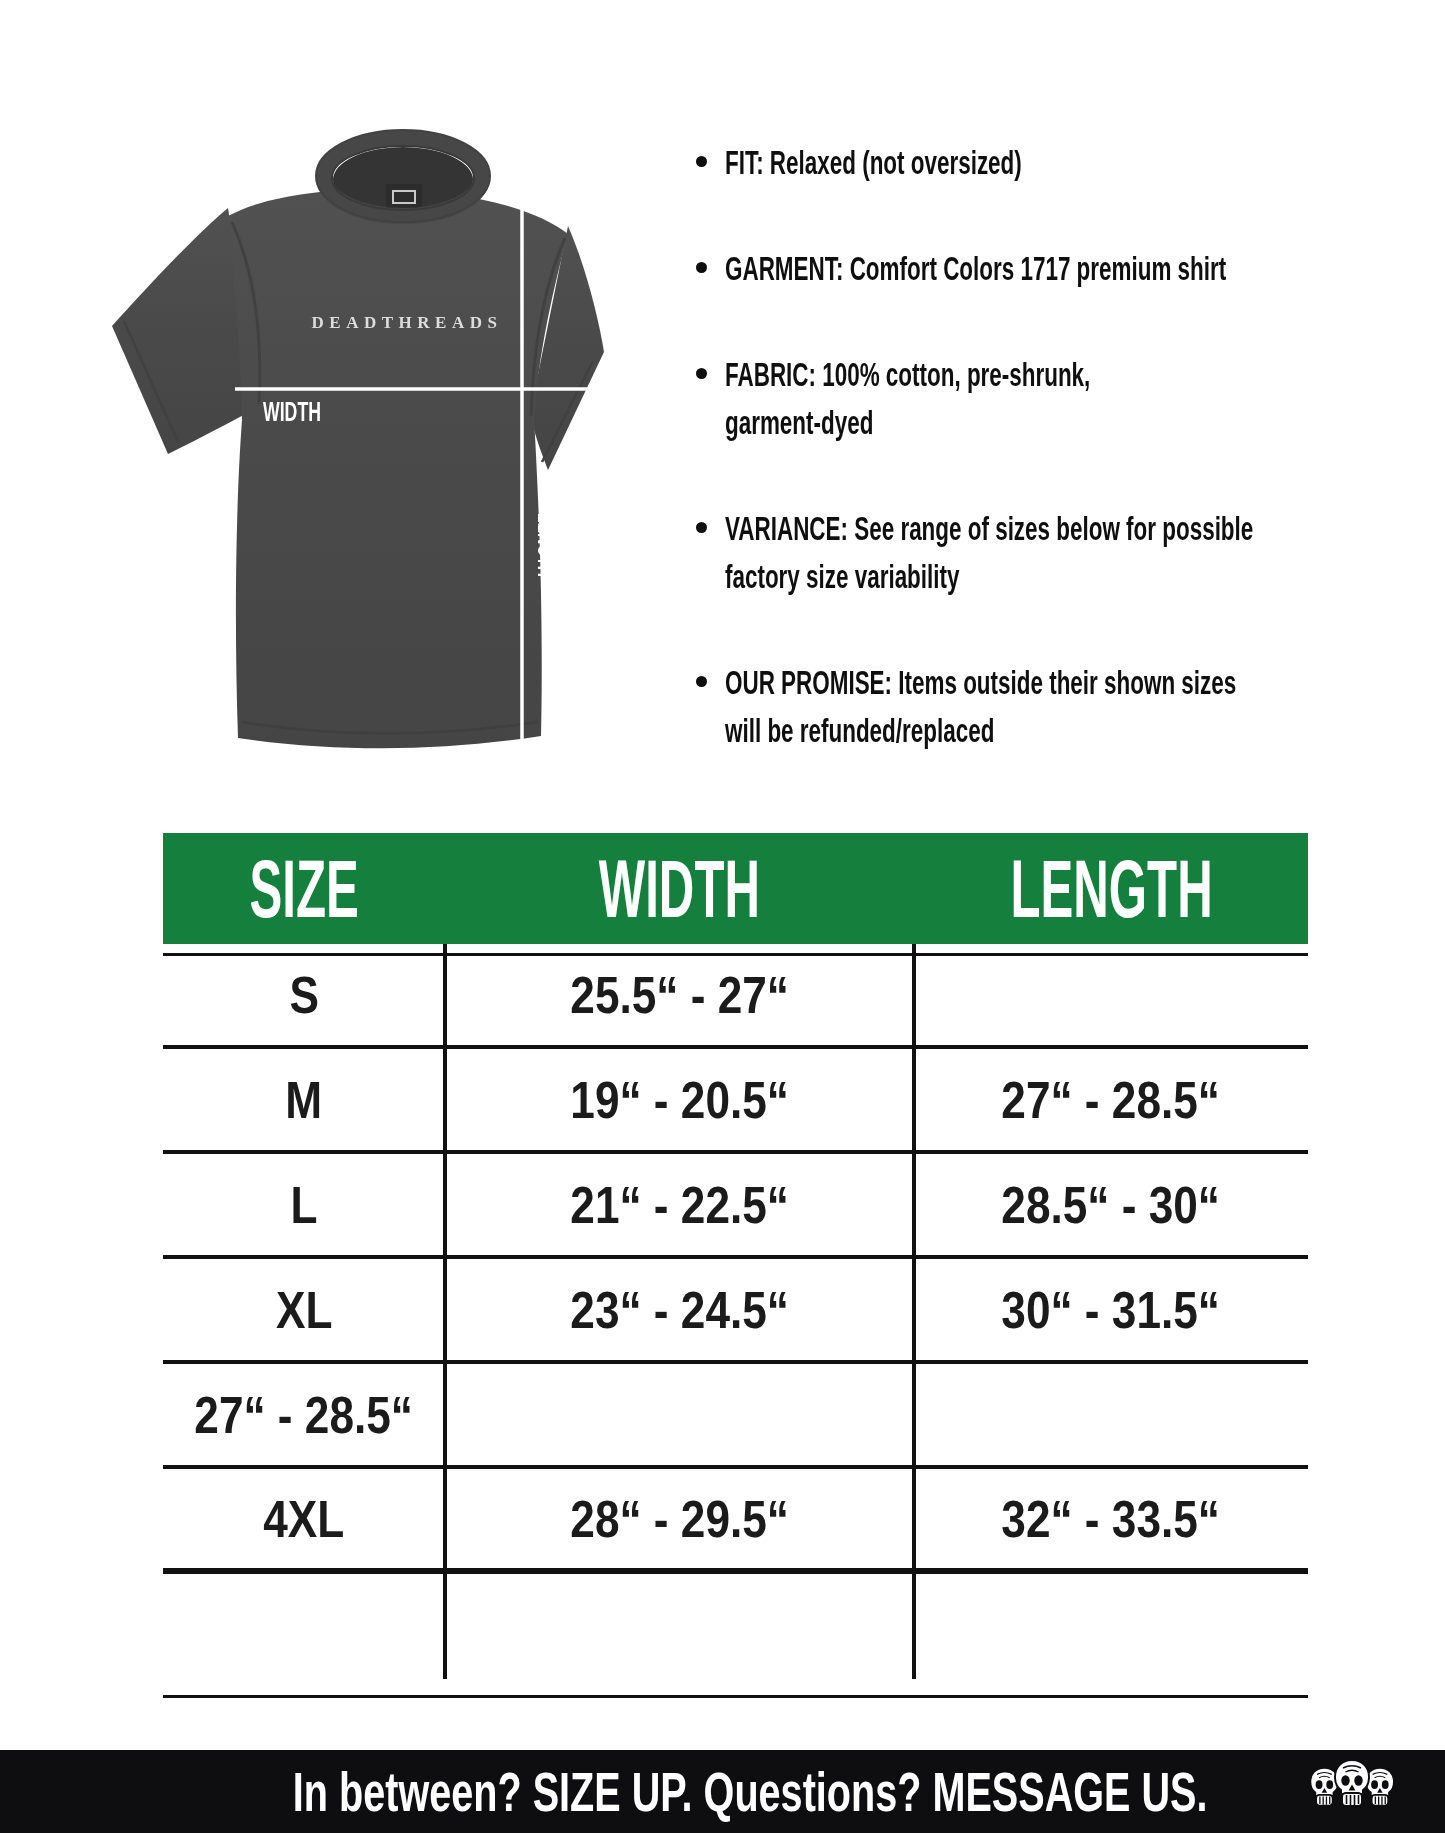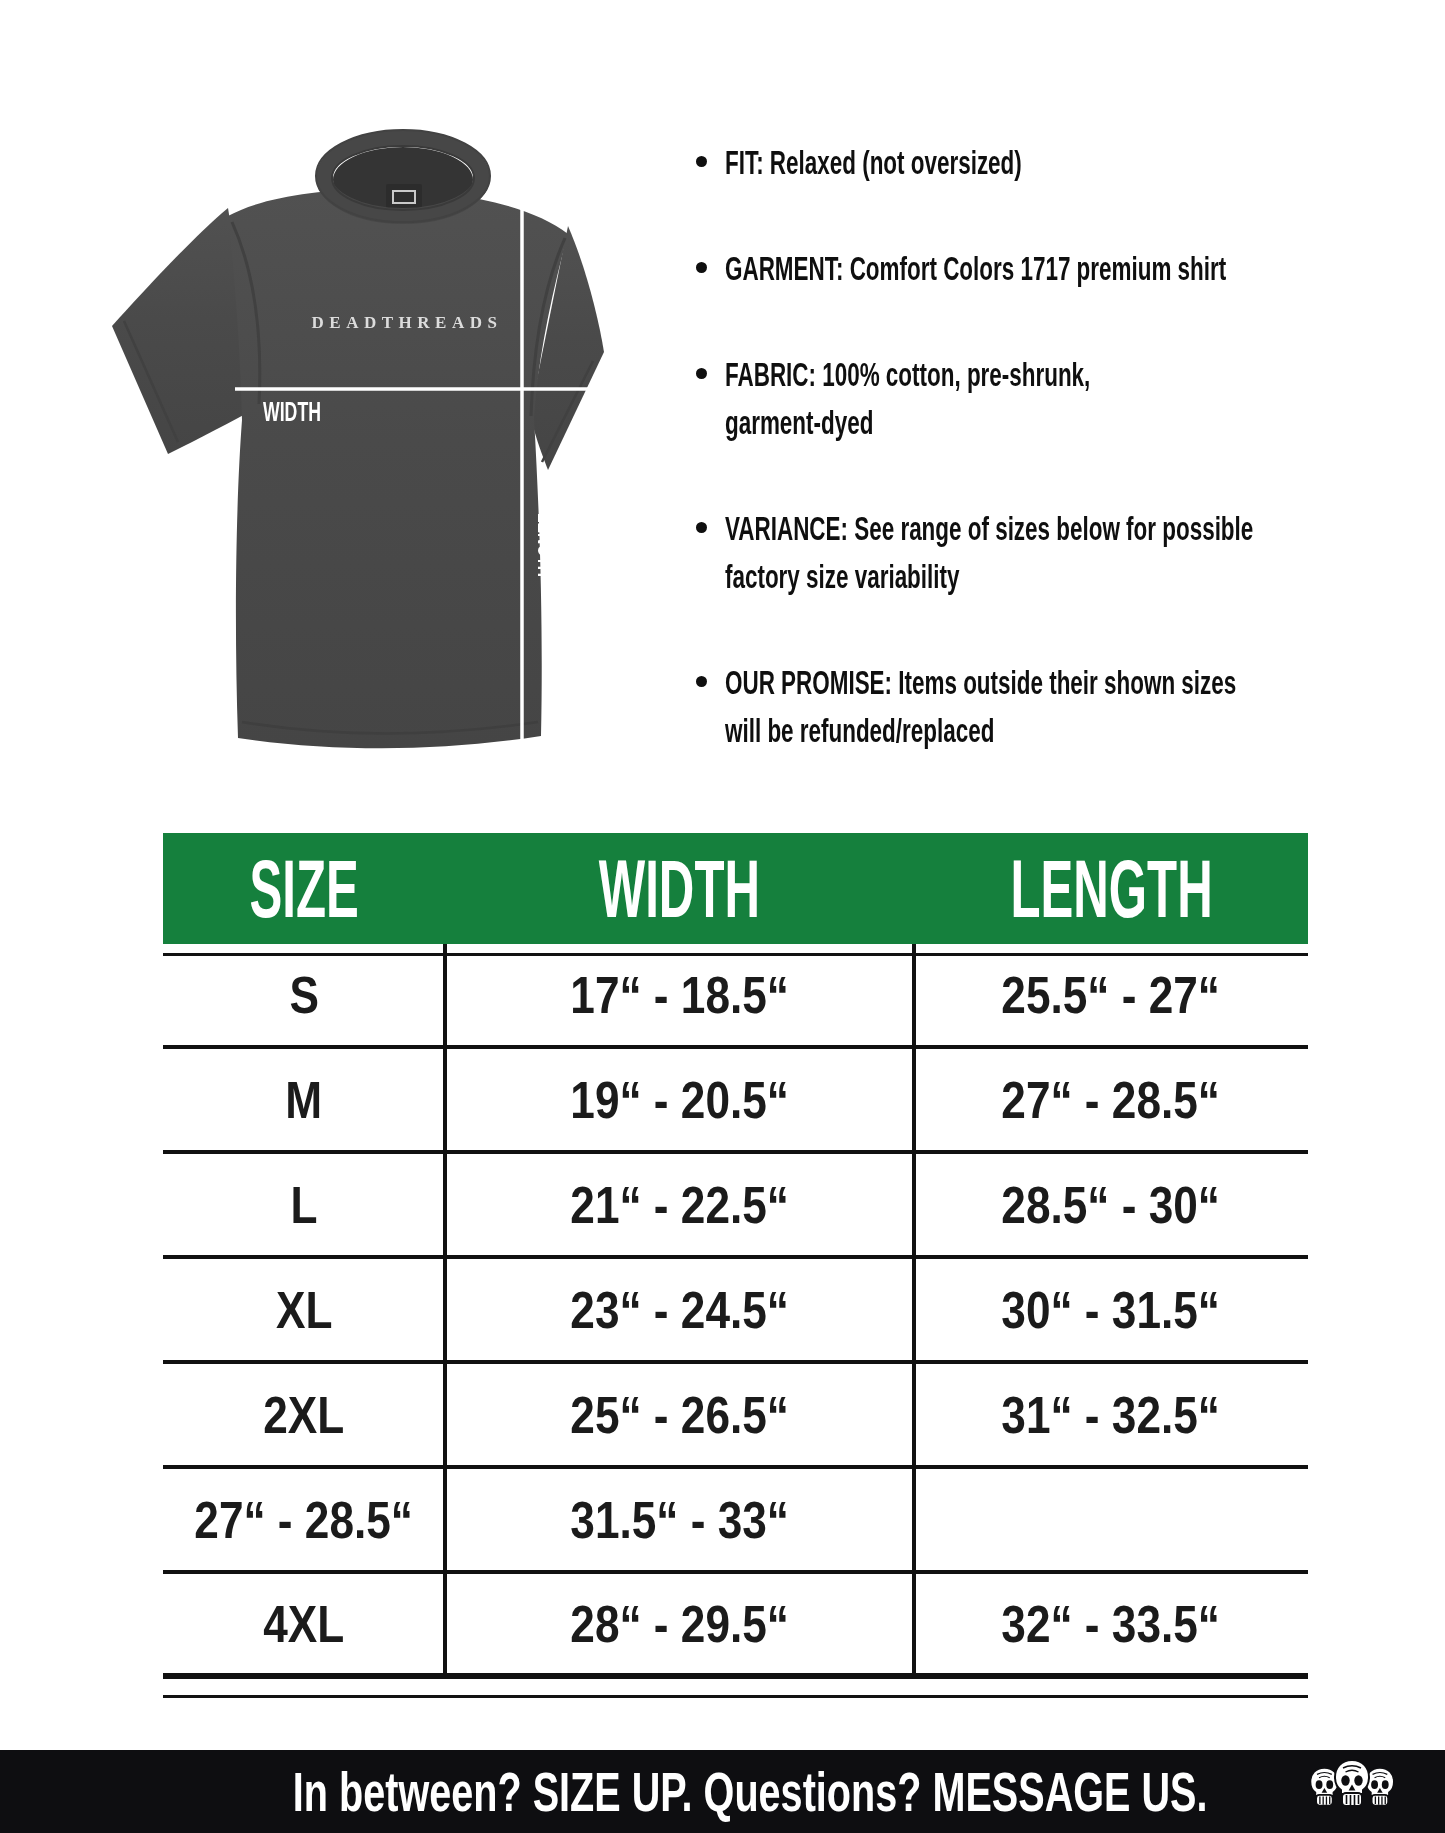--- a/index.html
+++ b/index.html
@@ -124,23 +124,20 @@
         </div>
     </div>
     <div class="subrule"></div>
 
     <div class="tbody">
       <div class="trow">
         <div class="td">
             <span>S</span>
           </div>
         <div class="td">
-            <span>17“ - 18.5“</span>
-          </div>
-        <div class="td">
             <span>25.5“ - 27“</span>
           </div>
       </div>
       <div class="trow">
         <div class="td">
             <span>M</span>
           </div>
         <div class="td">
             <span>19“ - 20.5“</span>
           </div>
@@ -165,35 +162,21 @@
           </div>
         <div class="td">
             <span>23“ - 24.5“</span>
           </div>
         <div class="td">
             <span>30“ - 31.5“</span>
           </div>
       </div>
       <div class="trow">
         <div class="td">
-            <span>2XL</span>
-          </div>
-        <div class="td">
-            <span>25“ - 26.5“</span>
-          </div>
-        <div class="td">
-            <span>31“ - 32.5“</span>
-          </div>
-      </div>
-      <div class="trow">
-        <div class="td">
             <span>27“ - 28.5“</span>
-          </div>
-        <div class="td">
-            <span>31.5“ - 33“</span>
           </div>
       </div>
       <div class="trow last">
         <div class="td">
             <span>4XL</span>
           </div>
         <div class="td">
             <span>28“ - 29.5“</span>
           </div>
         <div class="td">

